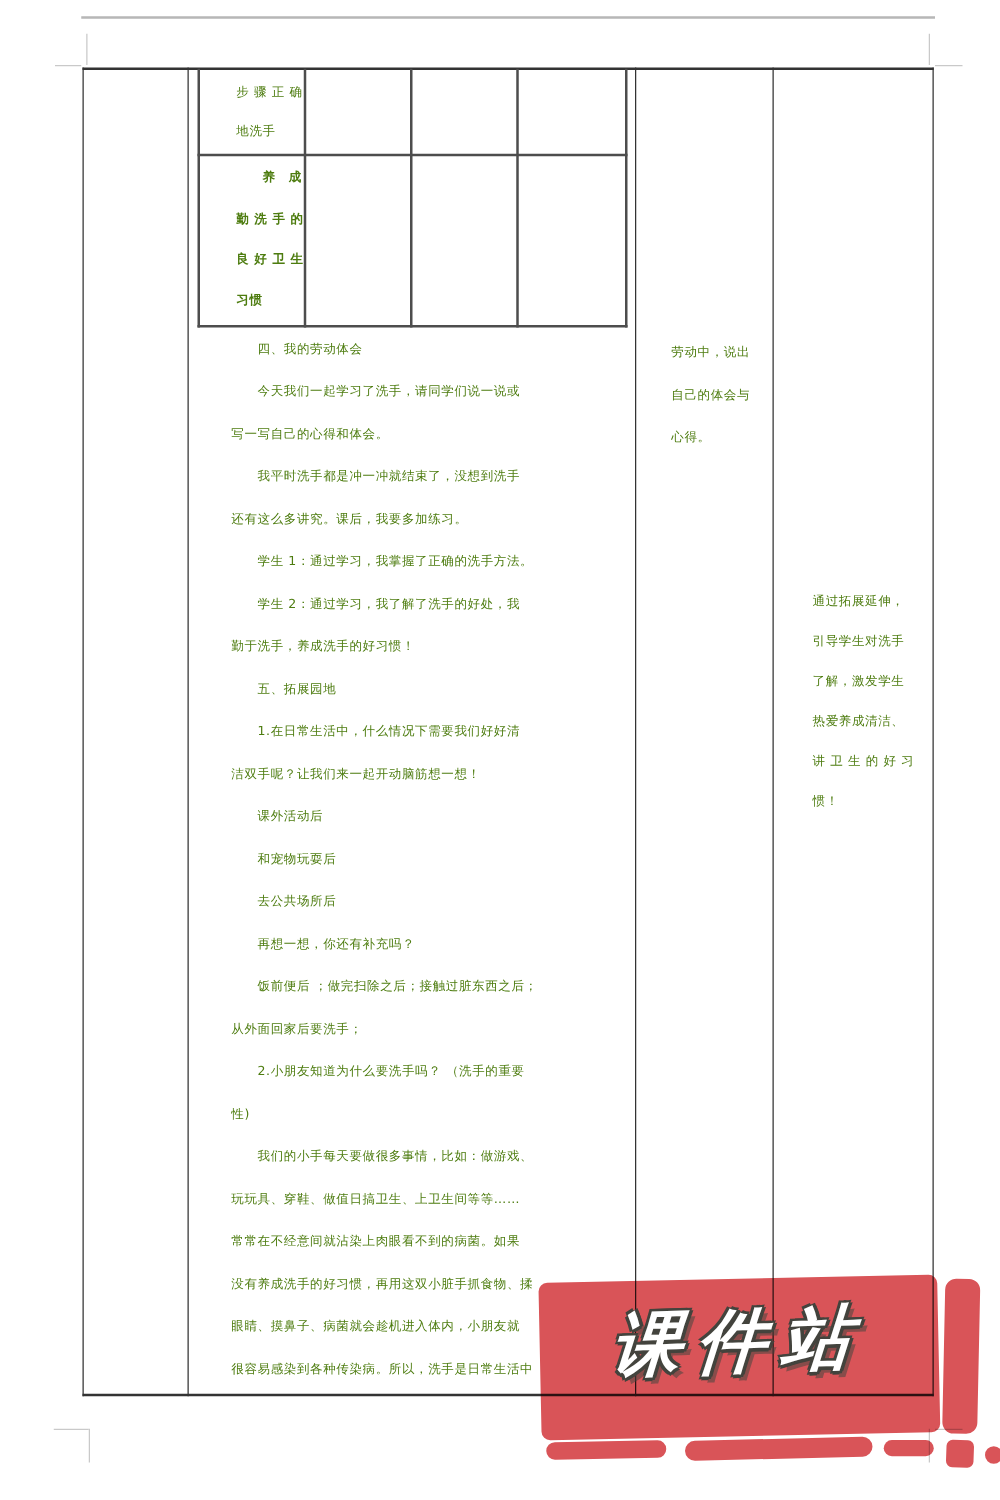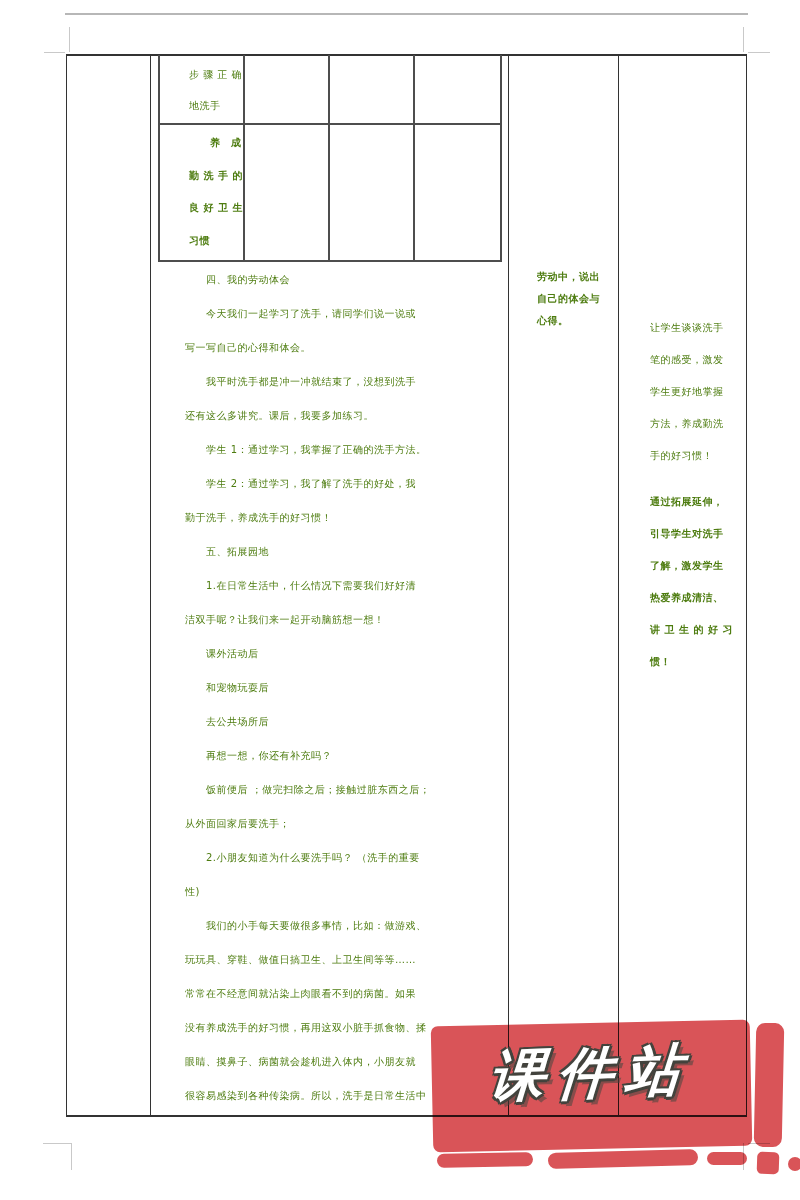--- a/index.html
+++ b/index.html
@@ -12,21 +12,21 @@
   .v{position:absolute;background:#333;width:1px;}
   .rule{position:absolute;background:#b7b7b7;}
   .crop{position:absolute;background:#c9c9c9;}
   .inner-line{background:#4d4d4d;}
   .txt{
     position:absolute;white-space:pre;font-size:10px;color:#4d7c0f;
     letter-spacing:0.5px;
     margin-left:25px;
   }
   .main-txt{line-height:34px;}
-  .side-txt{line-height:22px;font-weight:bold;}
+  .side-txt{line-height:34px;}
   .right-txt{line-height:32px;}
   .cell-txt{line-height:31px;}
   .cell2-txt{line-height:32.5px;}
   .empty-cell{position:absolute;}
   .stamp-piece{
     position:absolute;background:#d95458;mix-blend-mode:multiply;z-index:5;
   }
   .stamp-text{
     position:absolute;left:428px;top:1036px;width:326px;z-index:6;
     text-align:center;font-size:56px;font-weight:bold;font-style:italic;
@@ -108,26 +108,21 @@
 玩玩具、穿鞋、做值日搞卫生、上卫生间等等……
 常常在不经意间就沾染上肉眼看不到的病菌。如果
 没有养成洗手的好习惯，再用这双小脏手抓食物、揉
 眼睛、摸鼻子、病菌就会趁机进入体内，小朋友就
 很容易感染到各种传染病。所以，洗手是日常生活中</div>
 
   <div class="txt side-txt" style="left:512px;top:266px;">劳动中，说出
 自己的体会与
 心得。</div>
 
-  <div class="txt right-txt" style="left:625px;top:312px;">让学生谈谈洗手
-笔的感受，激发
-学生更好地掌握
-方法，养成勤洗
-手的好习惯！</div>
-  <div class="txt right-txt" style="left:625px;top:486px;font-weight:bold;">通过拓展延伸，
+  <div class="txt right-txt" style="left:625px;top:466px;">通过拓展延伸，
 引导学生对洗手
 了解，激发学生
 热爱养成清洁、
 讲 卫 生 的 好 习
 惯！</div>
 
   <div class="stamp-piece" style="left:432px;top:1023px;width:319px;height:126px;border-radius:7px;transform:rotate(-1.2deg);"></div>
   <div class="stamp-piece" style="left:755px;top:1023px;width:28px;height:124px;border-radius:9px;transform:rotate(1.2deg);"></div>
   <div class="stamp-piece" style="left:437px;top:1153px;width:96px;height:14px;border-radius:7px;transform:rotate(-1deg);"></div>
   <div class="stamp-piece" style="left:548px;top:1151px;width:150px;height:16px;border-radius:8px;transform:rotate(-1.4deg);"></div>

